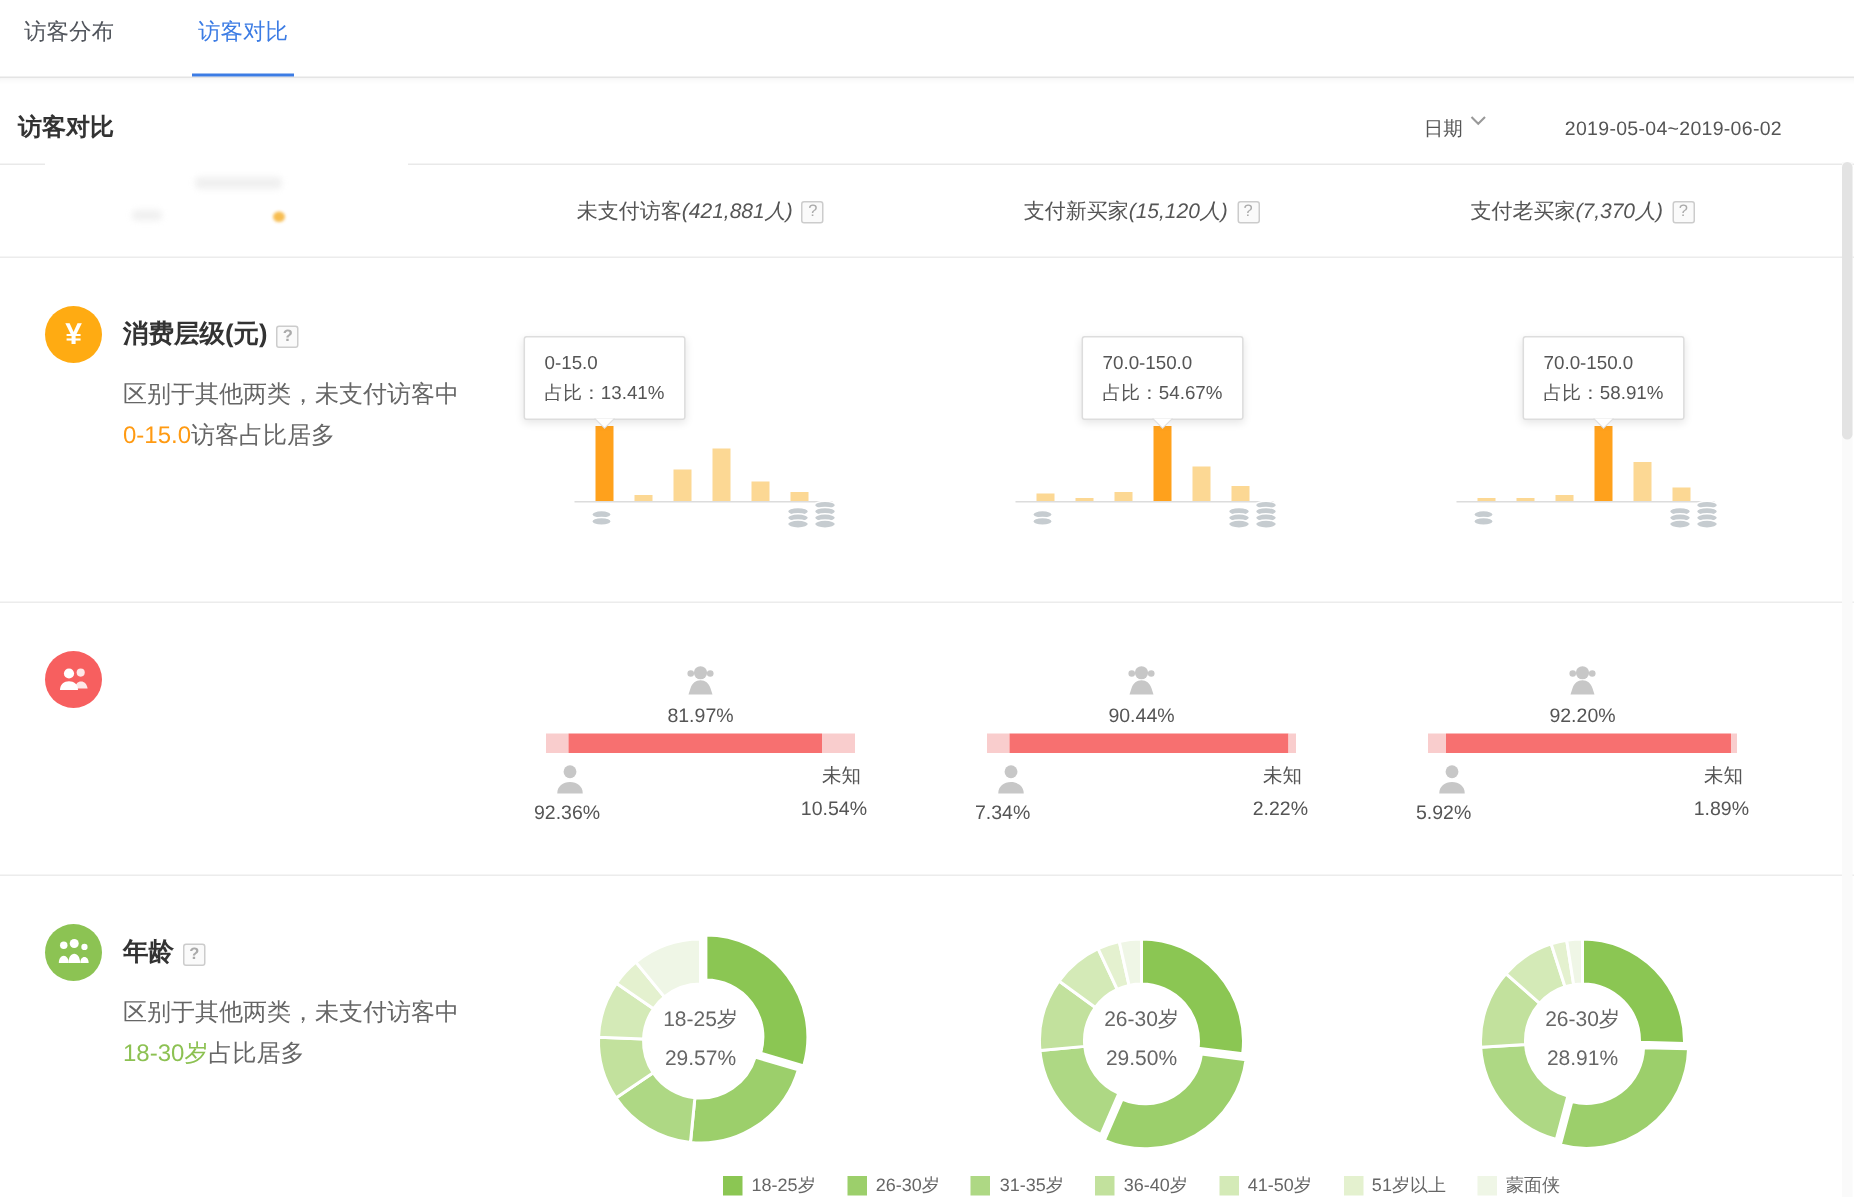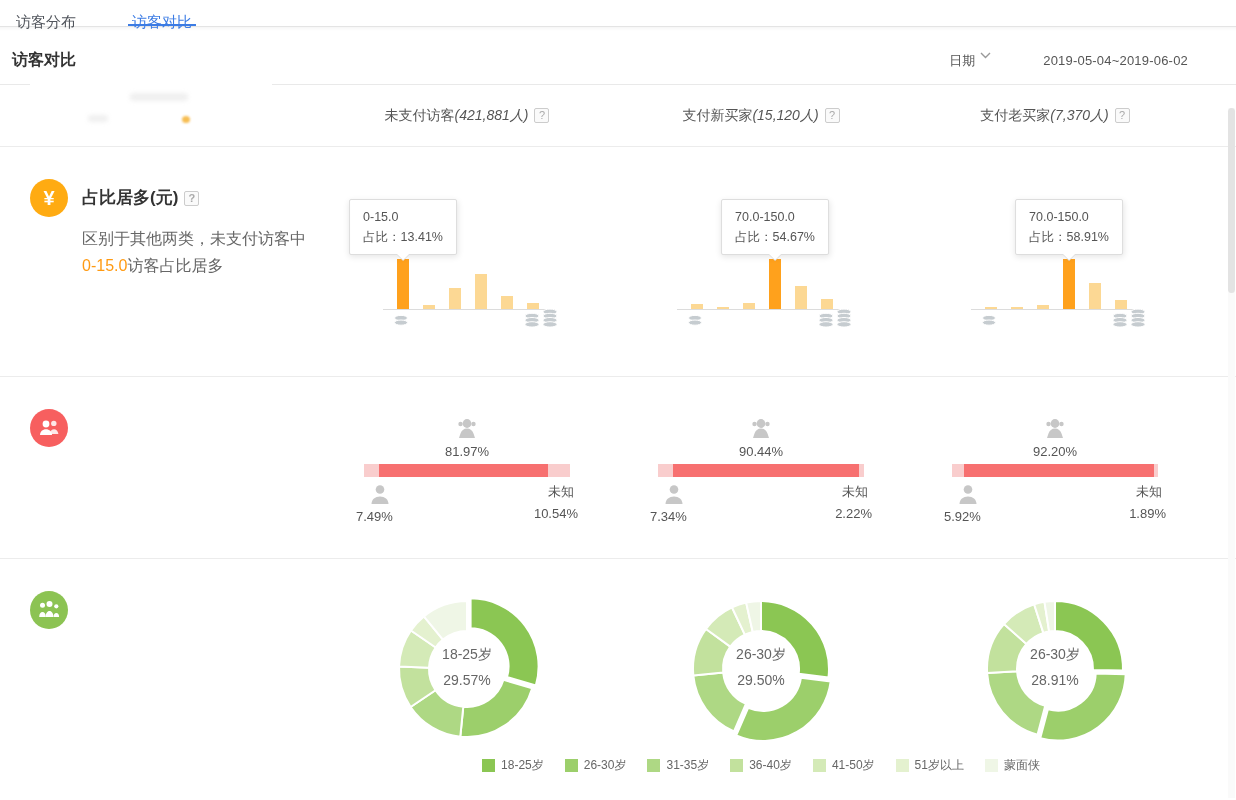--- a/index.html
+++ b/index.html
@@ -1,20 +1,20 @@
 <!DOCTYPE html>
 <html><head>
 <meta charset="utf-8">
 <style>
   * { margin:0; padding:0; box-sizing:border-box; }
   html,body { width:1236px; height:800px; background:#fff; overflow:hidden;
               font-family:"Liberation Sans","DejaVu Sans",sans-serif; }
 
   
-  .tabbar { height:27px; display:flex; align-items:stretch; padding-left:12px;
+  .tabbar { height:52px; display:flex; align-items:stretch; padding-left:12px;
             border-bottom:1px solid #e4e4e4; background:#fff; }
   .tab { font-size:15px; color:#51555c; line-height:44px; padding:0 4px; margin-right:48px;
          cursor:pointer; border-bottom:2px solid transparent; }
   .tab.active { color:#3c7ce4; border-bottom-color:#3c7ce4; }
   .sep-shadow { height:10px; box-shadow:inset 0 5px 5px -5px rgba(0,0,0,.08); }
 
   
   .panel { position:relative; }
   .panel-header { height:48px; display:flex; align-items:center; padding:0 48px 0 12px;
                   border-bottom:1px solid #e9e9e9; }
@@ -145,21 +145,21 @@
     <div class="col">
       <span>支付老买家</span><span class="num">(7,370人)</span><span class="help">?</span>
     </div>
   </div>
 
   <div class="trow row-consume">
     <div class="col-label">
       <div class="label-inner">
         <div class="icon-circle ic-yen">¥</div>
         <div>
-          <div class="row-title"><span>占比居多(元)</span><span class="help">?</span></div>
+          <div class="row-title"><span>消费层级(元)</span><span class="help">?</span></div>
           <div class="row-desc"><span>区别于其他两类，未支付访客中</span><span class="hl-orange">0-15.0</span><span>访客占比居多</span></div>
         </div>
       </div>
     </div>
     <div class="col">
       <div class="bar-chart">
         <div class="tooltip" style="left: 46px;">
             <div>0-15.0</div>
             <div>占比：13.41%</div>
           </div>
@@ -285,21 +285,21 @@
             <div class="seg-m" style="width: 7.49%;"></div>
             <div class="seg-f" style="width: 81.97%;"></div>
             <div class="seg-u" style="width: 10.54%;"></div>
           </div>
         <svg class="g-male-icon" width="24" height="23" viewBox="0 0 24 23">
             <g fill="#c7c7c7">
               <circle cx="12" cy="6.5" r="4.3"></circle>
               <path d="M3.5 21c0-4.8 3.8-7.6 8.5-7.6s8.5 2.8 8.5 7.6z"></path>
             </g>
           </svg>
-        <div class="g-pct-m">7.49%</div>
+        <div class="g-pct-m">92.36%</div>
         <div class="g-unk-label">未知</div>
         <div class="g-pct-u">10.54%</div>
       </div>
     </div>
     <div class="col">
       <div class="gender-box">
         <svg class="g-female-icon" width="26" height="24" viewBox="0 0 26 24">
             <g fill="#c7c7c7">
               <circle cx="6.5" cy="7" r="2.2"></circle>
               <circle cx="19.5" cy="7" r="2.2"></circle>
@@ -362,20 +362,24 @@
                 <g fill="#fff">
                   <circle cx="5.5" cy="5.2" r="2.5"></circle>
                   <path d="M2.2 17c0-3 1.5-4.9 3.3-4.9S8.8 14 8.8 17z"></path>
                   <circle cx="12.5" cy="4" r="3"></circle>
                   <path d="M8.6 17c0-3.7 1.7-6.1 3.9-6.1s3.9 2.4 3.9 6.1z"></path>
                   <circle cx="19.3" cy="6.3" r="2.1"></circle>
                   <path d="M16.5 17c0-2.5 1.2-4 2.8-4s2.8 1.5 2.8 4z"></path>
                 </g>
               </svg>
           </div>
+          <div>
+            <div class="row-title"><span>年龄</span><span class="help">?</span></div>
+            <div class="row-desc"><span>区别于其他两类，未支付访客中</span><span class="hl-green">18-30岁</span><span>占比居多</span></div>
+          </div>
         </div>
       </div>
       <div class="col">
         <div class="donut-box">
           <svg class="donut" width="160" height="160" viewBox="0 0 160 160">
               <path d="M83.60,9.31 A68,68 0 0 1 148.82,96.56 L120.05,88.07 A38,38 0 0 0 83.60,39.31 Z" fill="#8bc653" stroke="#fff" stroke-width="2" stroke-linejoin="round"></path>
               <path d="M145.22,99.26 A68,68 0 0 1 73.30,147.67 L76.26,117.82 A38,38 0 0 0 116.44,90.76 Z" fill="#9ccf6b" stroke="#fff" stroke-width="2" stroke-linejoin="round"></path>
               <path d="M73.30,147.67 A68,68 0 0 1 23.59,117.97 L48.48,101.22 A38,38 0 0 0 76.26,117.82 Z" fill="#aed884" stroke="#fff" stroke-width="2" stroke-linejoin="round"></path>
               <path d="M23.59,117.97 A68,68 0 0 1 12.04,77.57 L42.02,78.64 A38,38 0 0 0 48.48,101.22 Z" fill="#c2e19d" stroke="#fff" stroke-width="2" stroke-linejoin="round"></path>
               <path d="M12.04,77.57 A68,68 0 0 1 23.93,41.53 L48.67,58.50 A38,38 0 0 0 42.02,78.64 Z" fill="#d4eab7" stroke="#fff" stroke-width="2" stroke-linejoin="round"></path>

